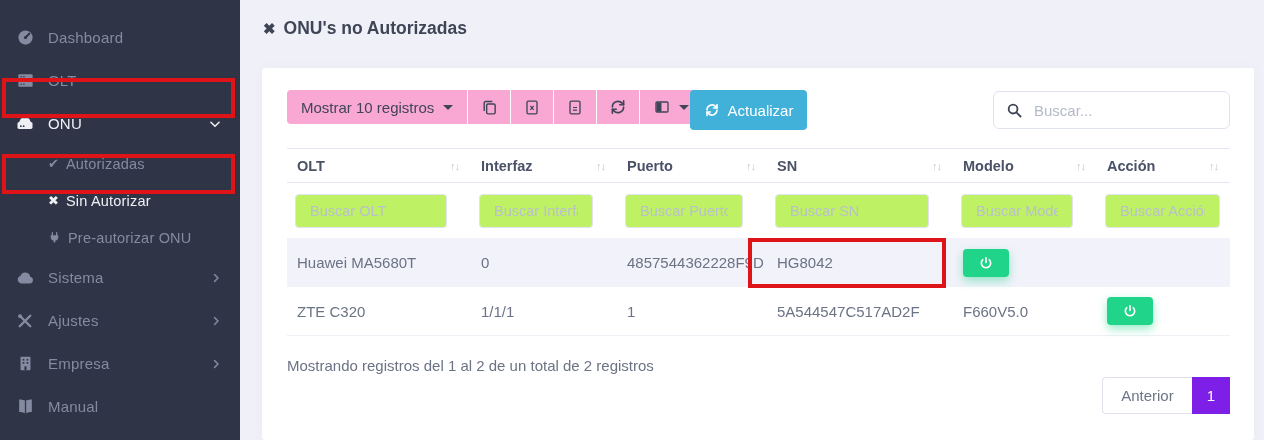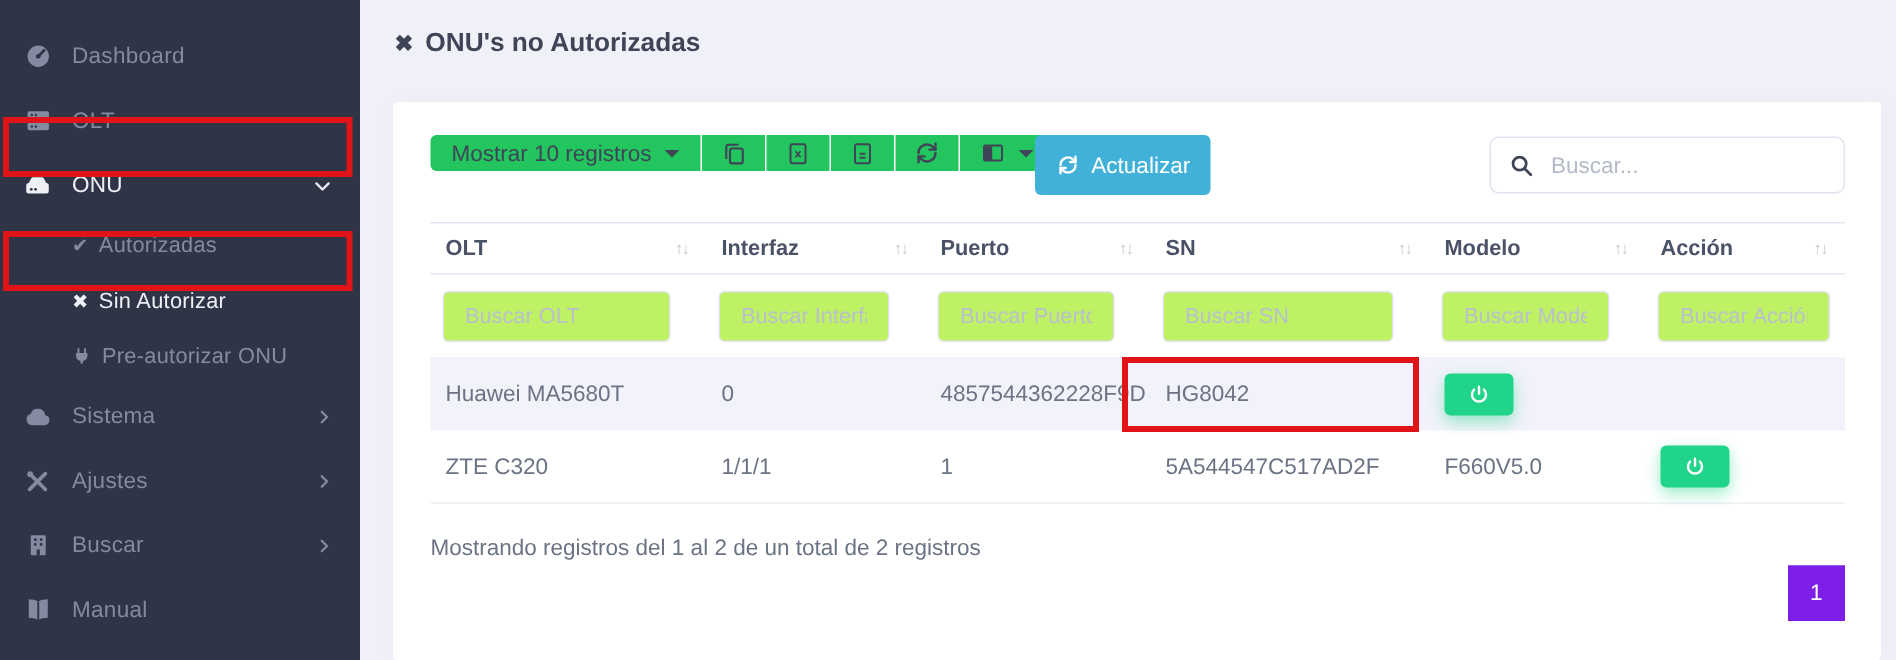--- a/index.html
+++ b/index.html
@@ -35,21 +35,21 @@
   .page-title .x-glyph { font-size:15px; }
   .card {
     position:absolute; left:262px; top:68px; width:992px; height:372px;
     background:#ffffff; border-radius:3px; box-shadow:0 0 12px rgba(40,50,90,.04);
   }
   
   .btn-strip {
     position:absolute; left:25px; top:22px; height:40px; display:flex; gap:1px;
   }
   .tool-btn {
-    background:#22c55e; border:none; height:24px; display:flex; align-items:center; justify-content:center;
+    background:#f9a8d4; border:none; height:34px; display:flex; align-items:center; justify-content:center;
     color:#3f4557; font-size:15px; cursor:pointer; font-family:inherit;
   }
   .tool-btn.first { border-radius:4px 0 0 4px; padding:0 14px; gap:9px; }
   .tool-btn.iconb { width:42px; }
   .tool-btn.colvis { width:62px; gap:8px; border-radius:0 4px 4px 0; }
   .caret { width:0; height:0; border-left:5px solid transparent; border-right:5px solid transparent; border-top:5px solid #3f4557; }
   .btn-actualizar {
     position:absolute; left:428px; top:22px; height:40px; width:117px;
     background:#41b1d9; color:#fff; border:none; border-radius:4px;
     font-size:15px; font-family:inherit; display:flex; align-items:center; justify-content:center; gap:8px; cursor:pointer;
@@ -208,21 +208,21 @@
       <span class="ico">
         <svg width="17" height="17" viewBox="0 0 24 24">
             <rect x="5" y="2.5" width="14" height="19" rx="1" fill="#848ba0"></rect>
             <rect x="8" y="5.5" width="2.4" height="2.4" fill="#2f3547"></rect>
             <rect x="13.5" y="5.5" width="2.4" height="2.4" fill="#2f3547"></rect>
             <rect x="8" y="10" width="2.4" height="2.4" fill="#2f3547"></rect>
             <rect x="13.5" y="10" width="2.4" height="2.4" fill="#2f3547"></rect>
             <rect x="10.5" y="16" width="3" height="5.5" fill="#2f3547"></rect>
           </svg>
       </span>
-      <span class="lbl">Buscar</span>
+      <span class="lbl">Empresa</span>
       <span class="chev">
         <svg width="12" height="12" viewBox="0 0 24 24" fill="none" stroke="#848ba0" stroke-width="3" stroke-linecap="round" stroke-linejoin="round">
             <polyline points="9 5 16 12 9 19"></polyline>
           </svg>
       </span>
     </li>
 
     <li class="nav-item">
       <span class="ico">
         <svg width="19" height="19" viewBox="0 0 24 24">
@@ -398,20 +398,21 @@
           </span>
         </button>
       </div>
     </div>
 
   </div>
 
   <div class="info-text">Mostrando registros del 1 al 2 de un total de 2 registros</div>
 
   <div class="pagination">
+    <button class="page-btn prev">Anterior</button>
     <button class="page-btn current">1</button>
   </div>
 
 </div>
 
 <div class="anno onu"></div>
 <div class="anno sin"></div>
 <div class="anno sn"></div>
 
 </body></html>

